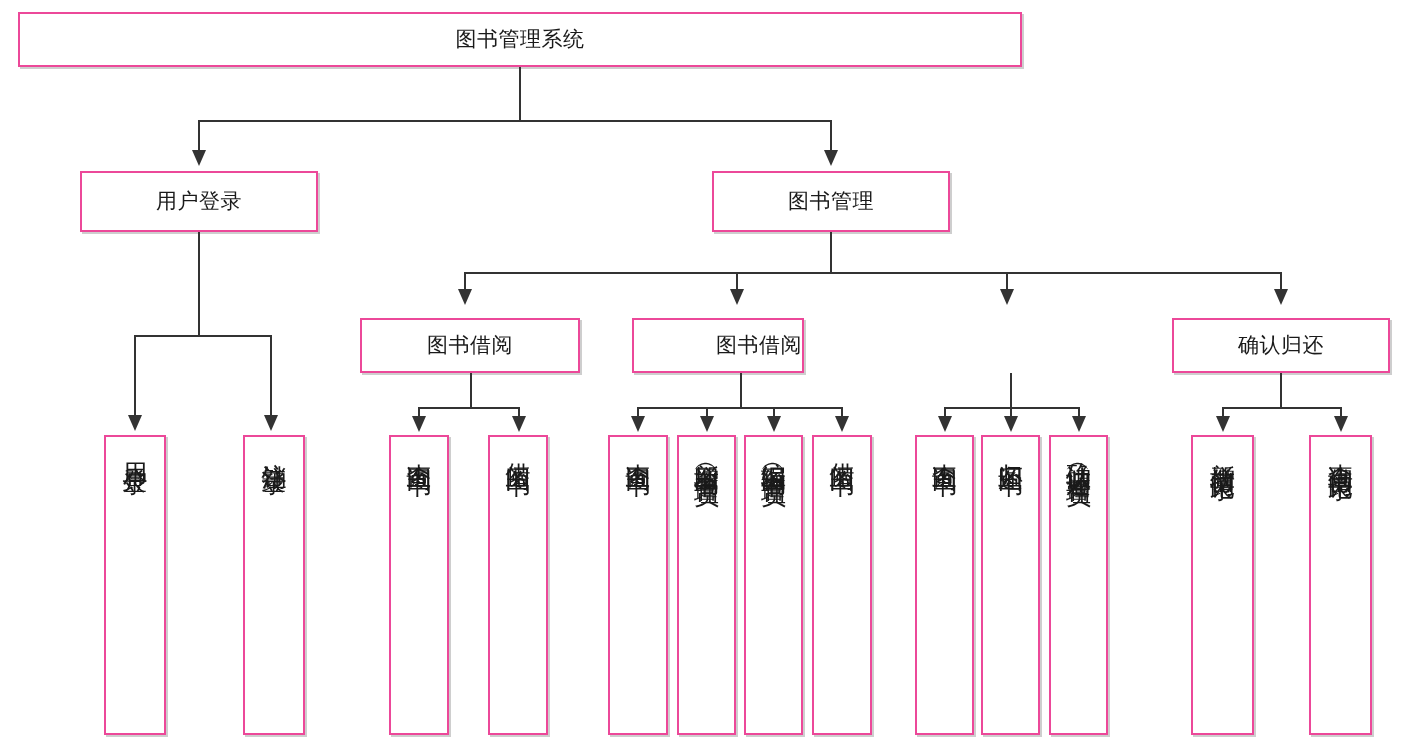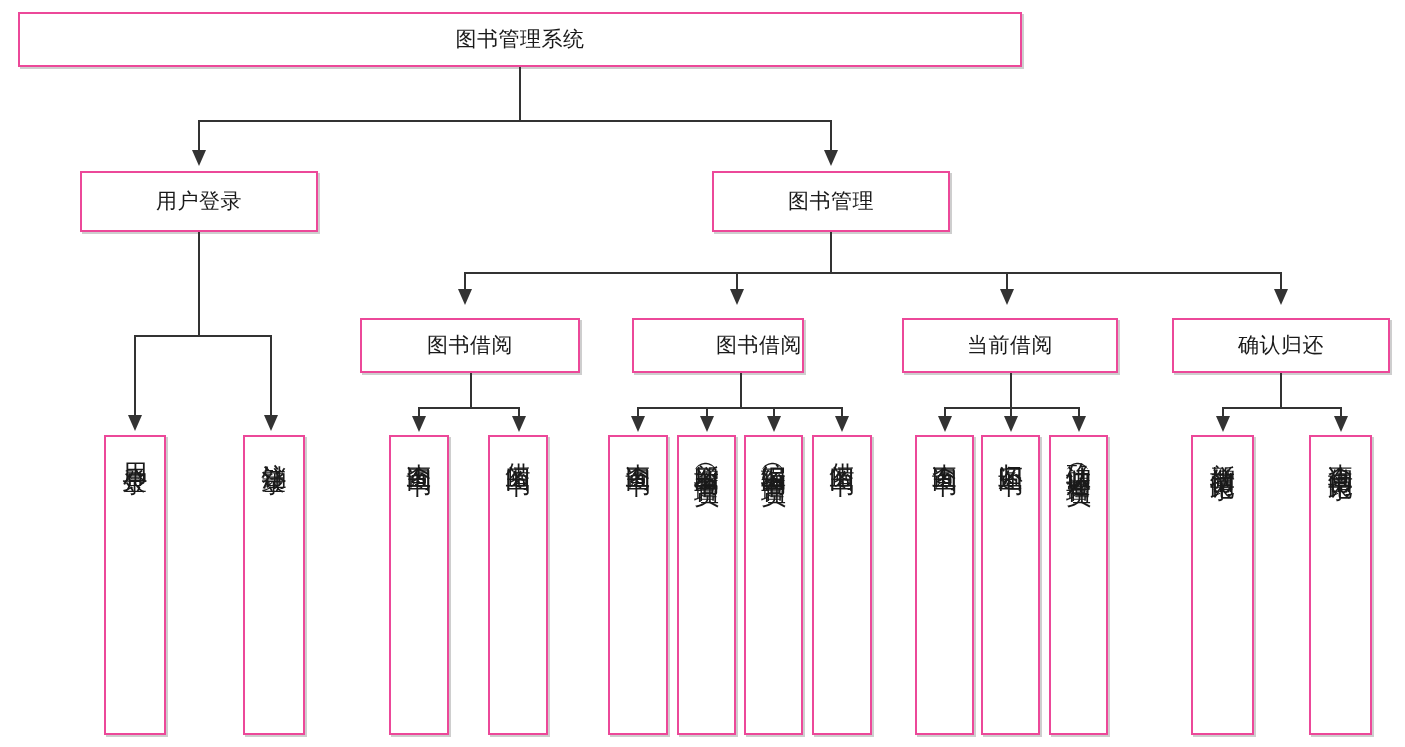--- a/index.html
+++ b/index.html
@@ -118,23 +118,20 @@
   <div class="arrow" style="left:1000px; top:289px;"></div>
   <div class="vline" style="left:1280px; top:272px; height:18px;"></div>
   <div class="arrow" style="left:1274px; top:289px;"></div>
 
   <div class="node horiz" style="left:360px; top:318px; width:220px; height:55px;">
     <span class="label">图书借阅</span>
   </div>
   <div class="node horiz" style="left:632px; top:318px; width:172px; height:55px;justify-content:flex-end;">
     <span class="label">图书借阅</span>
   </div>
-  <div class="node horiz" style="left:902px; top:318px; width:216px; height:55px;">
-    <span class="label">当前借阅</span>
-  </div>
   <div class="node horiz" style="left:1172px; top:318px; width:218px; height:55px;">
     <span class="label">确认归还</span>
   </div>
 
   <div class="vline" style="left:470px; top:373px; height:34px;"></div>
   <div class="hline" style="left:418px; top:407px; width:102px;"></div>
   <div class="vline" style="left:418px; top:407px; height:10px;"></div>
   <div class="arrow" style="left:412px; top:416px;"></div>
   <div class="vline" style="left:518px; top:407px; height:10px;"></div>
   <div class="arrow" style="left:512px; top:416px;"></div>

